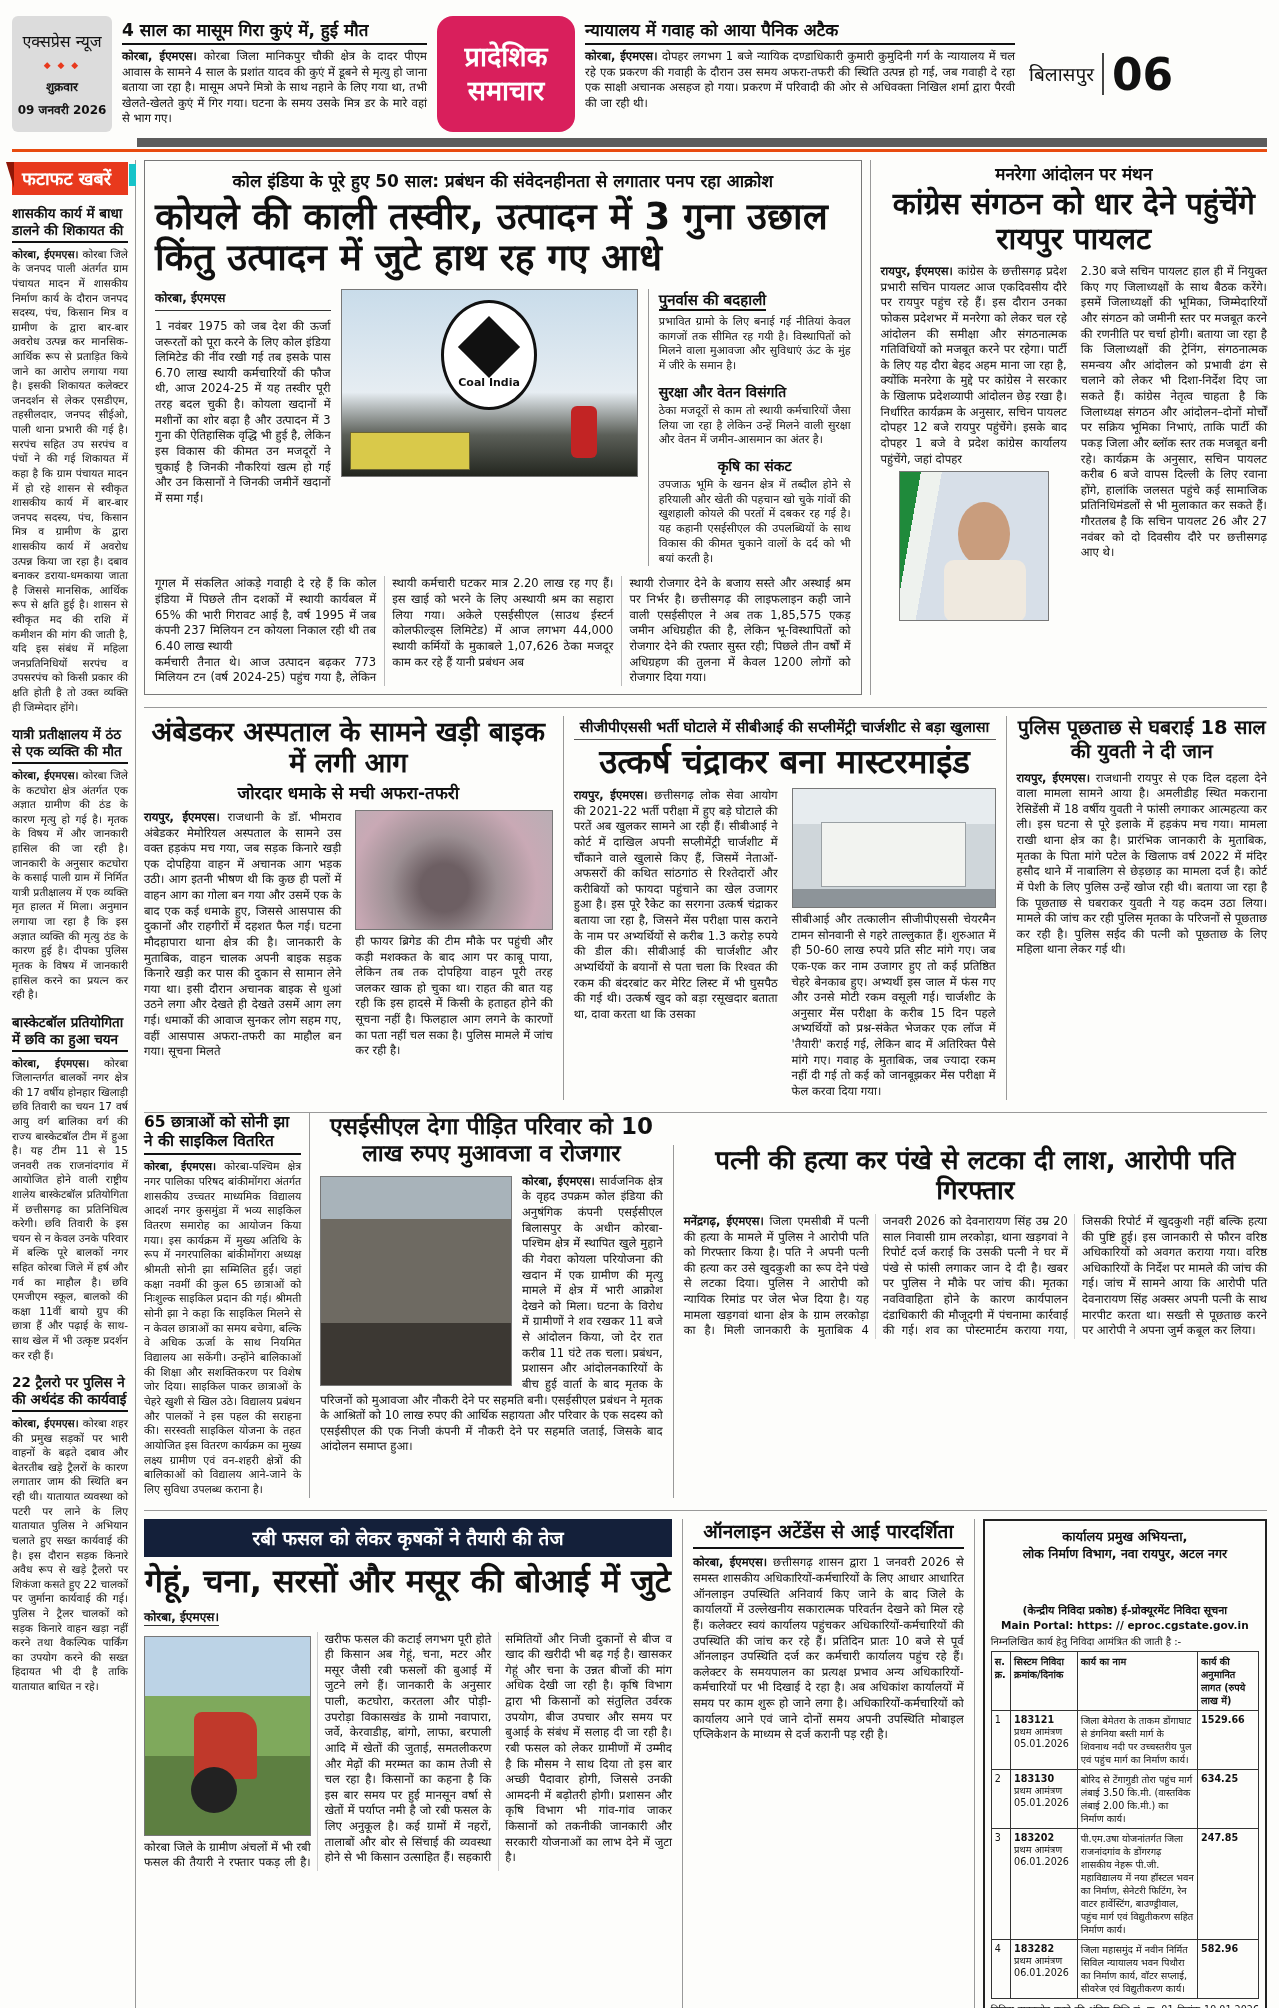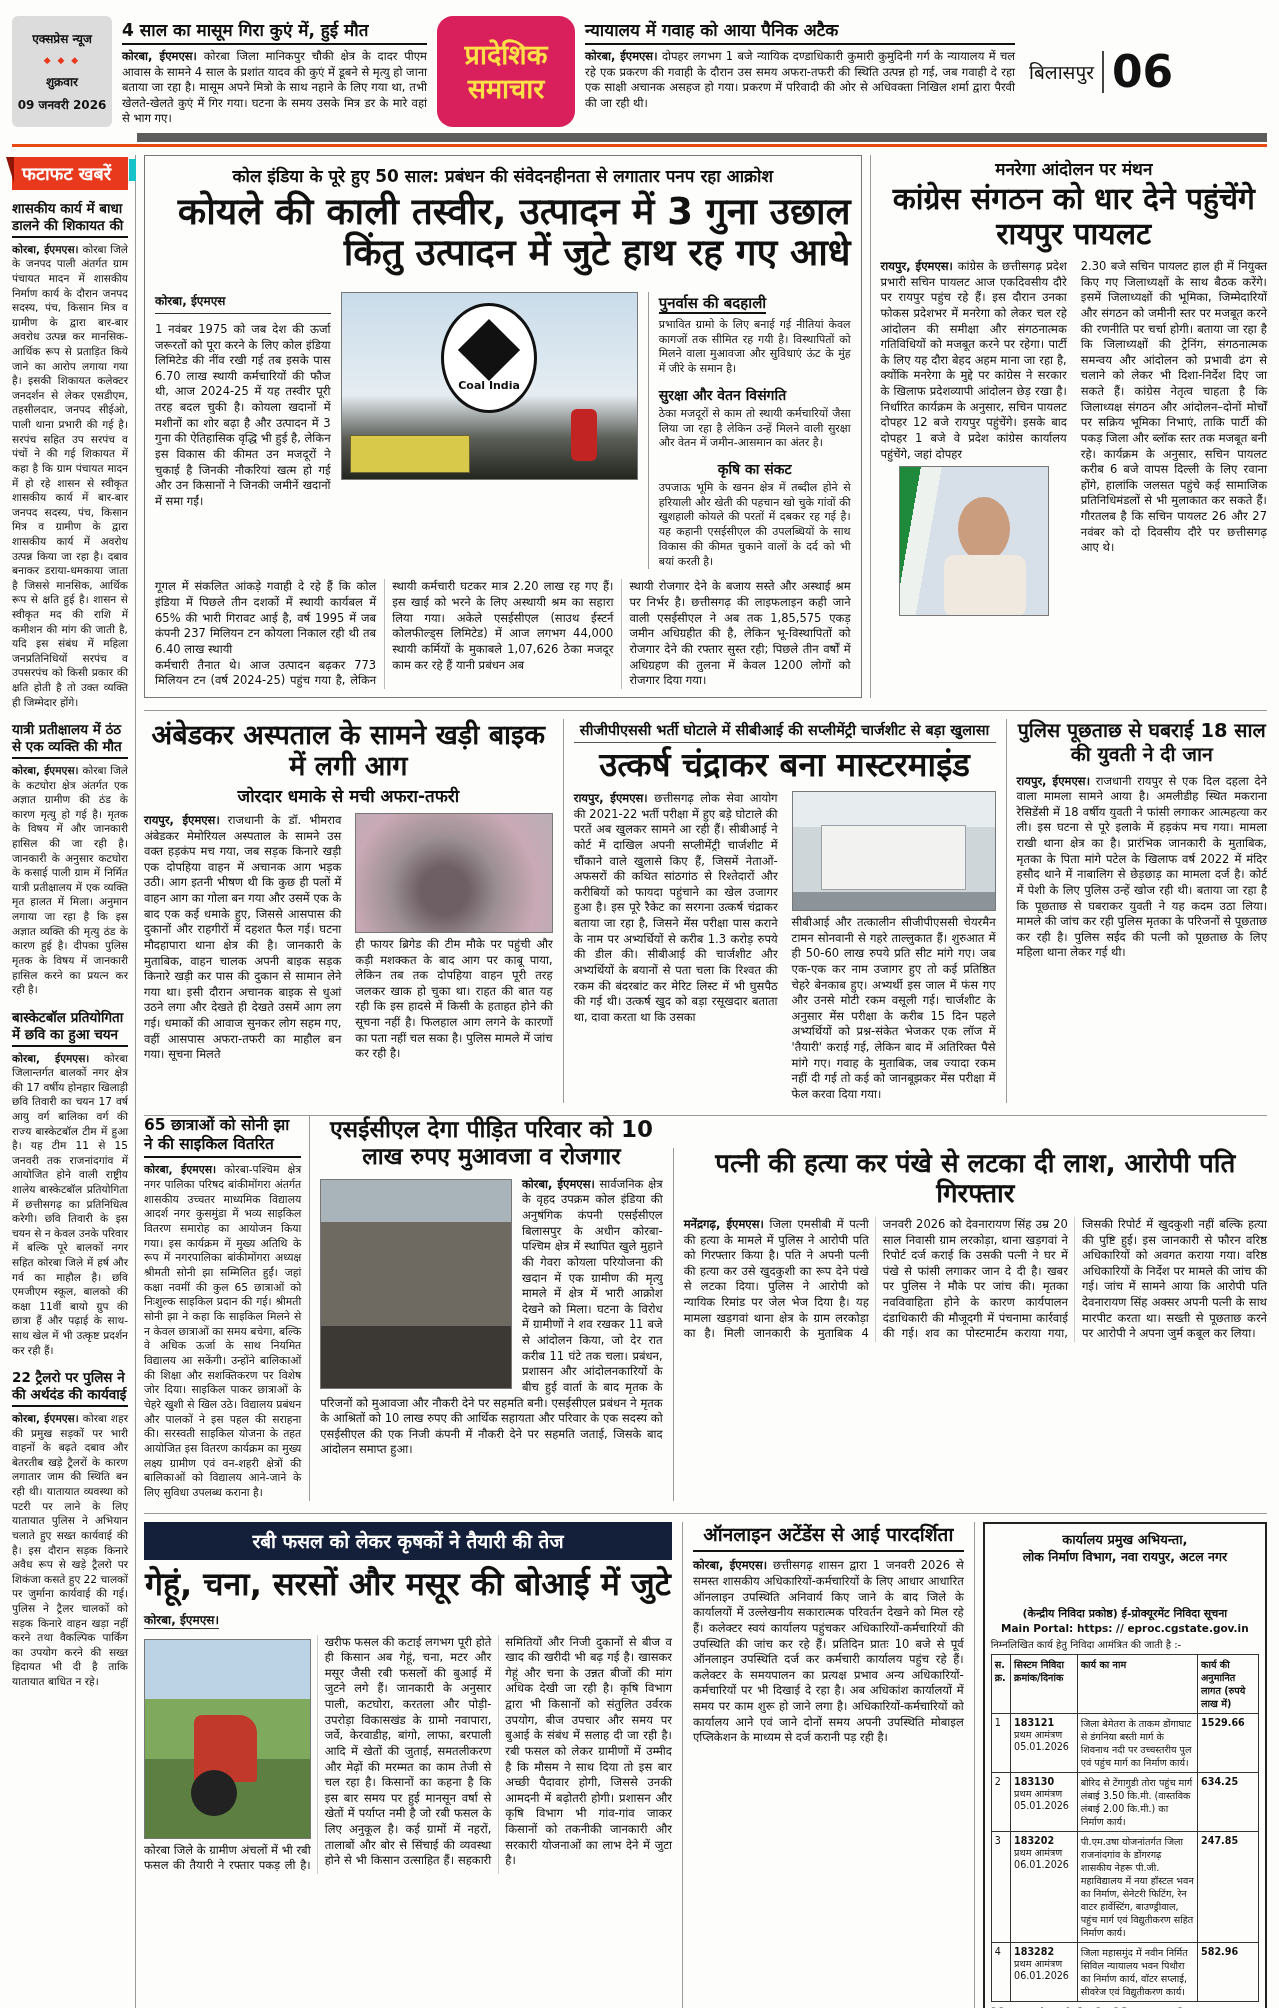--- a/index.html
+++ b/index.html
@@ -4,28 +4,28 @@
 <style>
   * { margin:0; padding:0; box-sizing:border-box; }
   body { background:#9a9a9a; font-family:"DejaVu Sans", sans-serif; }
   .page { width:1279px; min-height:2008px; margin:0 auto; background:#fdfdfb; color:#111;
           padding:10px 8px 14px 8px; position:relative; }
 
   
   .top-band { display:flex; gap:10px; align-items:stretch; padding:6px 4px 4px 4px; }
   .masthead { width:100px; background:#dcdcdc; border-radius:6px; text-align:center;
               padding:14px 4px; flex:none; }
-  .masthead .mh-title { font-weight:bold; font-size:12px; }
+  .masthead .mh-title { font-weight:normal; font-size:16px; }
   .masthead .mh-orn { color:#e8391d; font-size:9px; letter-spacing:2px; margin:8px 0; }
   .masthead .mh-day, .masthead .mh-date { font-size:12px; font-weight:bold; margin-top:6px; }
   .top-story { flex:1; padding-top:2px; }
   .top-story h2 { font-size:17px; border-bottom:2px solid #111; padding-bottom:2px;
                   margin-bottom:4px; font-weight:bold; }
   .top-story p { font-size:11.5px; text-align:justify; line-height:1.35; }
-  .badge { width:138px; flex:none; background:#d91f5c; border-radius:16px; color:#fde047;
+  .badge { width:138px; flex:none; background:#d91f5c; border-radius:16px; color:#ffffff;
            display:flex; flex-direction:column; justify-content:center; align-items:center;
            font-weight:bold; font-size:27px; line-height:1.25; }
   .page-info { flex:none; display:flex; align-items:center; gap:8px; padding:0 4px; }
   .page-info .edition { font-size:19px; }
   .page-info .vr { width:2px; height:42px; background:#444; }
   .page-info .pno { font-size:44px; font-weight:bold; }
 
   
   .divider { position:relative; height:16px; margin:2px 4px 6px 4px; }
   .divider .gray { position:absolute; top:0; left:125px; right:0; height:9px; background:#5c5c5c; }
@@ -50,21 +50,21 @@
 
   
   .bodytxt { font-size:11.5px; line-height:1.36; text-align:justify; }
   .kicker { text-align:center; font-weight:bold; }
   .photo { position:relative; overflow:hidden; border:1px solid #777; }
 
   
   .band1 { display:flex; align-items:stretch; }
   .coal-box { flex:1.8; border:1.5px solid #777; padding:8px 10px; }
   .coal-box .kicker { font-size:17px; margin-bottom:4px; }
-  .coal-box h1 { font-size:37px; text-align:right; line-height:1.12; margin-bottom:18px; }
+  .coal-box h1 { font-size:37px; text-align:left; line-height:1.12; margin-bottom:10px; }
   .coal-cols { display:flex; gap:10px; }
   .coal-c1 { width:26%; }
   .coal-c1 .by { font-weight:bold; font-size:12px; border-bottom:1px solid #333;
                  padding-bottom:4px; margin-bottom:8px; }
   .coal-photo { width:44%; height:188px; background:linear-gradient(#c9dcea 0%,#e6edf2 55%,#5b5f58 78%,#23261f 100%); }
   .coal-logo { position:absolute; left:50%; top:10px; transform:translateX(-50%); width:96px; height:110px;
                background:#fff; border:3px solid #111; border-radius:48px/55px; text-align:center; }
   .coal-diamond { width:44px; height:44px; background:#111; margin:22px auto 2px auto; transform:rotate(45deg); }
   .coal-logo span { font-size:11px; font-weight:bold; }
   .coal-truck { position:absolute; left:8px; bottom:6px; width:120px; height:38px; background:#d9c94a; border:1px solid #6b6430; }

